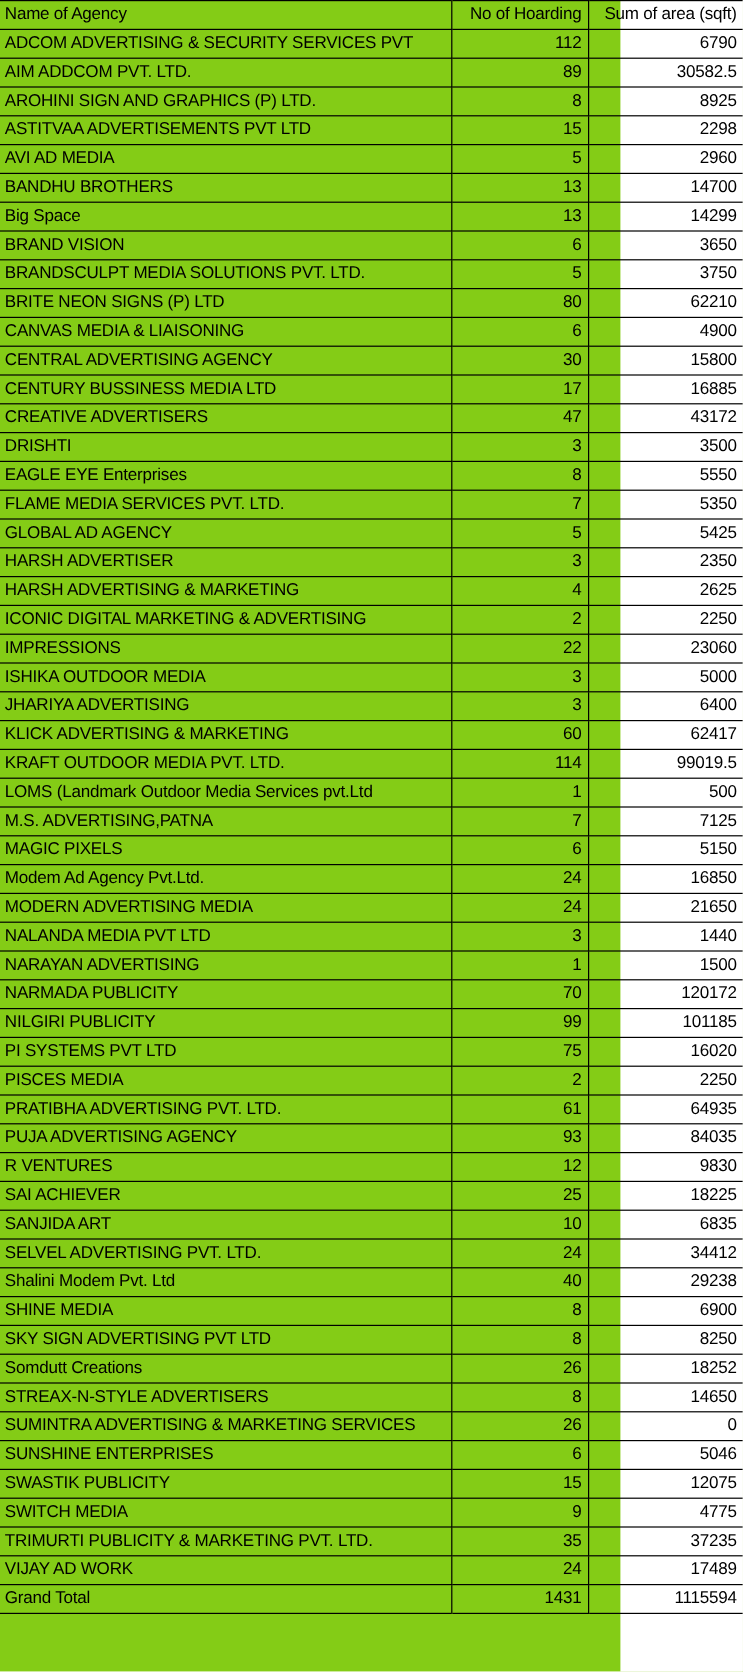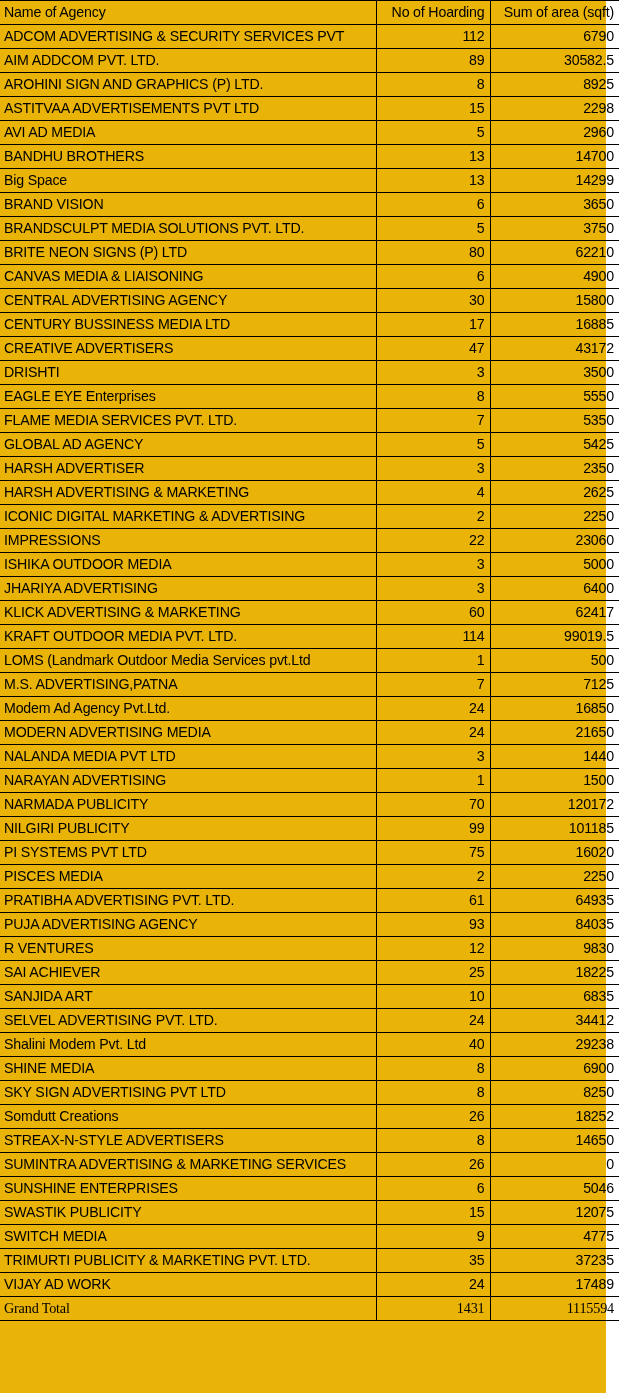--- a/index.html
+++ b/index.html
@@ -9,24 +9,24 @@
     background: #ffffff;
   }
   body {
     width: 619px;
     height: 1393px;
     font-family: "Liberation Sans", sans-serif;
     color: #000000;
     overflow: hidden;
   }
   .sheet {
-    width: 606px;
+    width: 517px;
     height: 1393px;
     box-sizing: border-box;
-    background: #eab308;
+    background: #84cc16;
   }
   table.grid {
     border-collapse: collapse;
     table-layout: fixed;
     width: 619px;
     border-top: 1px solid #000;
     border-bottom: 1px solid #000;
   }
   table.grid col.c-name  { width: 376px; }
   table.grid col.c-count { width: 114px; }
@@ -58,21 +58,20 @@
     text-align: left;
     border-left: none;
     border-right: 1px solid #000;
   }
   table.grid tr td:last-child,
   table.grid tr th:last-child {
     border-right: none;
   }
   table.grid tr:last-child td {
     border-bottom: none;
-    font-family: Liberation Serif, serif;
   }
   .hdr-row th { border-bottom: 1px solid #000; }
 </style>
 </head>
 <body>
 
 <div class="sheet">
   <table class="grid">
     <colgroup>
       <col class="c-name">
@@ -221,20 +220,25 @@
           <td class="name">LOMS (Landmark Outdoor Media Services pvt.Ltd</td>
           <td class="num">1</td>
           <td class="num">500</td>
         </tr>
         <tr>
           <td class="name">M.S. ADVERTISING,PATNA</td>
           <td class="num">7</td>
           <td class="num">7125</td>
         </tr>
         <tr>
+          <td class="name">MAGIC PIXELS</td>
+          <td class="num">6</td>
+          <td class="num">5150</td>
+        </tr>
+        <tr>
           <td class="name">Modem Ad Agency Pvt.Ltd.</td>
           <td class="num">24</td>
           <td class="num">16850</td>
         </tr>
         <tr>
           <td class="name">MODERN ADVERTISING MEDIA</td>
           <td class="num">24</td>
           <td class="num">21650</td>
         </tr>
         <tr>

